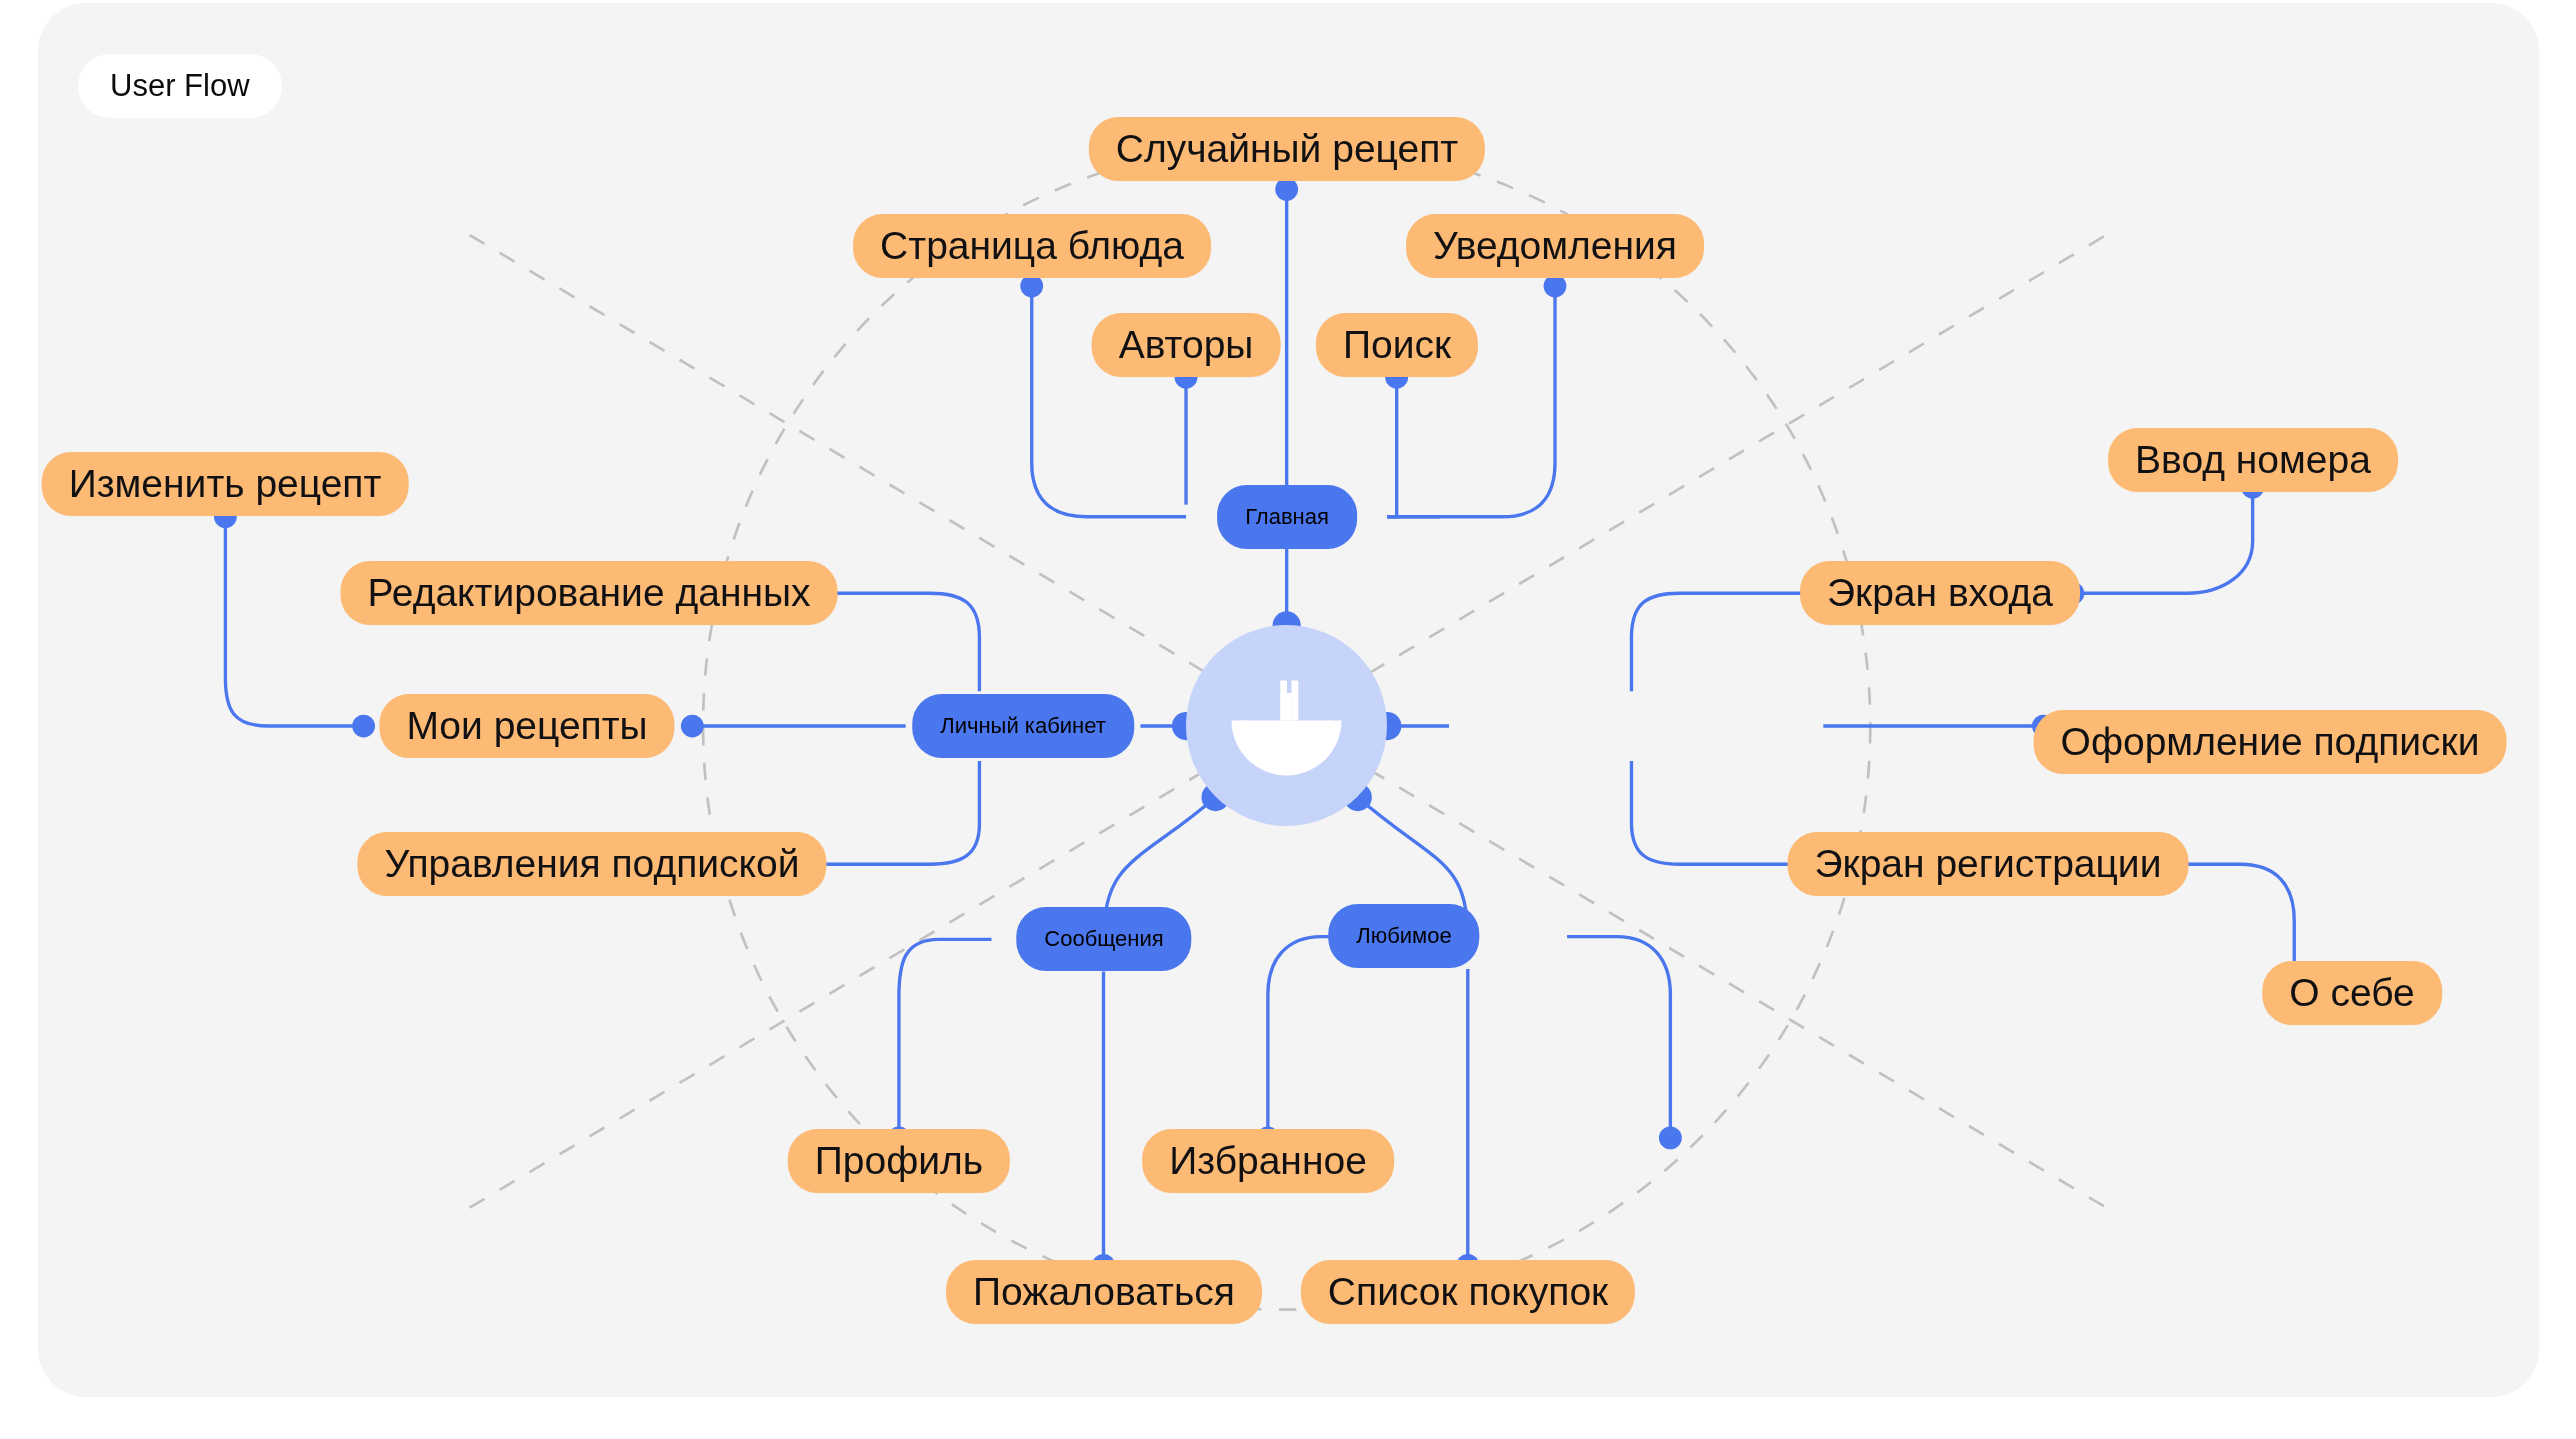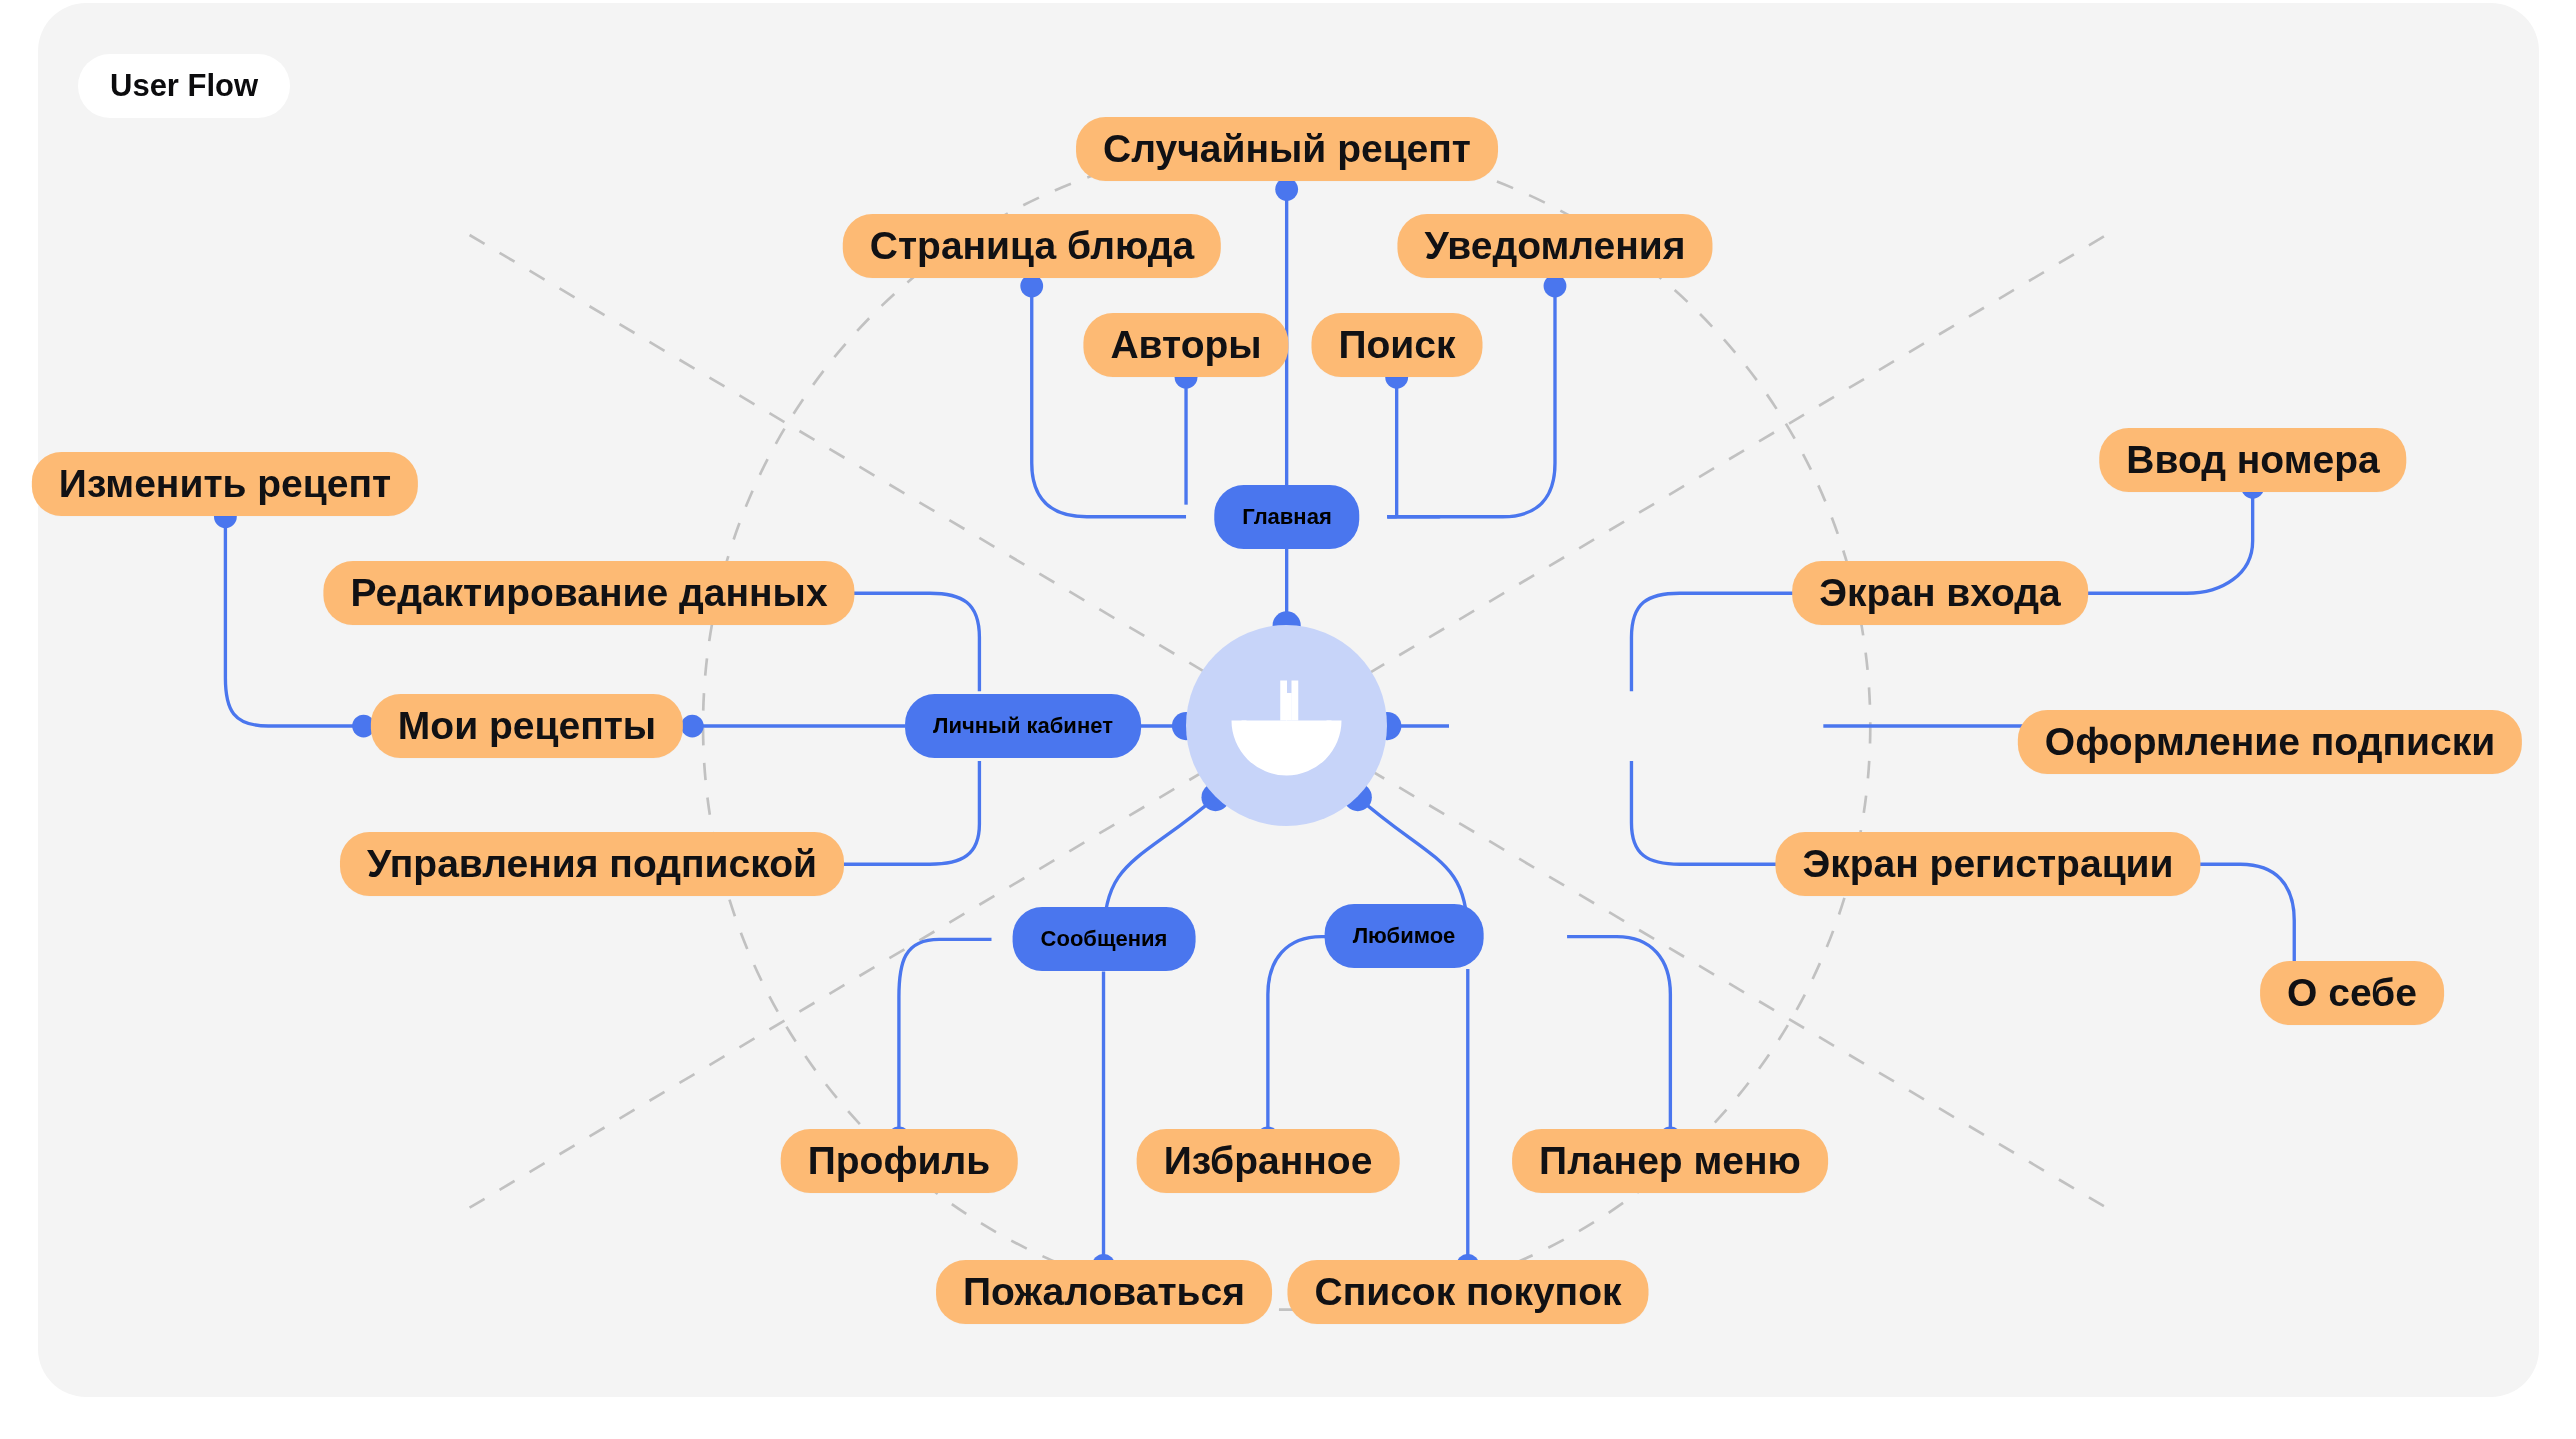--- a/index.html
+++ b/index.html
@@ -6,21 +6,20 @@
     margin: 0; padding: 0;
     width: 2576px; height: 1440px;
     background: #ffffff;
     font-family: "Liberation Sans", sans-serif;
     overflow: hidden;
   }
   #stage {
     position: relative;
     width: 2168px; height: 1440px;
     background: #ffffff;
-    font-weight: bold;
   }
   #panel {
     position: absolute;
     left: 38px; top: 2.7px;
     width: 2501px; height: 1394px;
     background: #f4f4f4;
     border-radius: 48px;
   }
   #svg-layer {
     position: absolute;
@@ -271,18 +270,15 @@
   </div>
 
   <div class="node node-white" style="left:1268px; top:1161px;">
     <span>Избранное</span>
   </div>
 
   <div class="node node-white" style="left:1468px; top:1292px;">
     <span>Список покупок</span>
   </div>
 
-  <div class="node node-white" style="left:1670px; top:1161px;">
-    <span>Планер меню</span>
-  </div>
 
 </div>
 
 
 </body></html>

